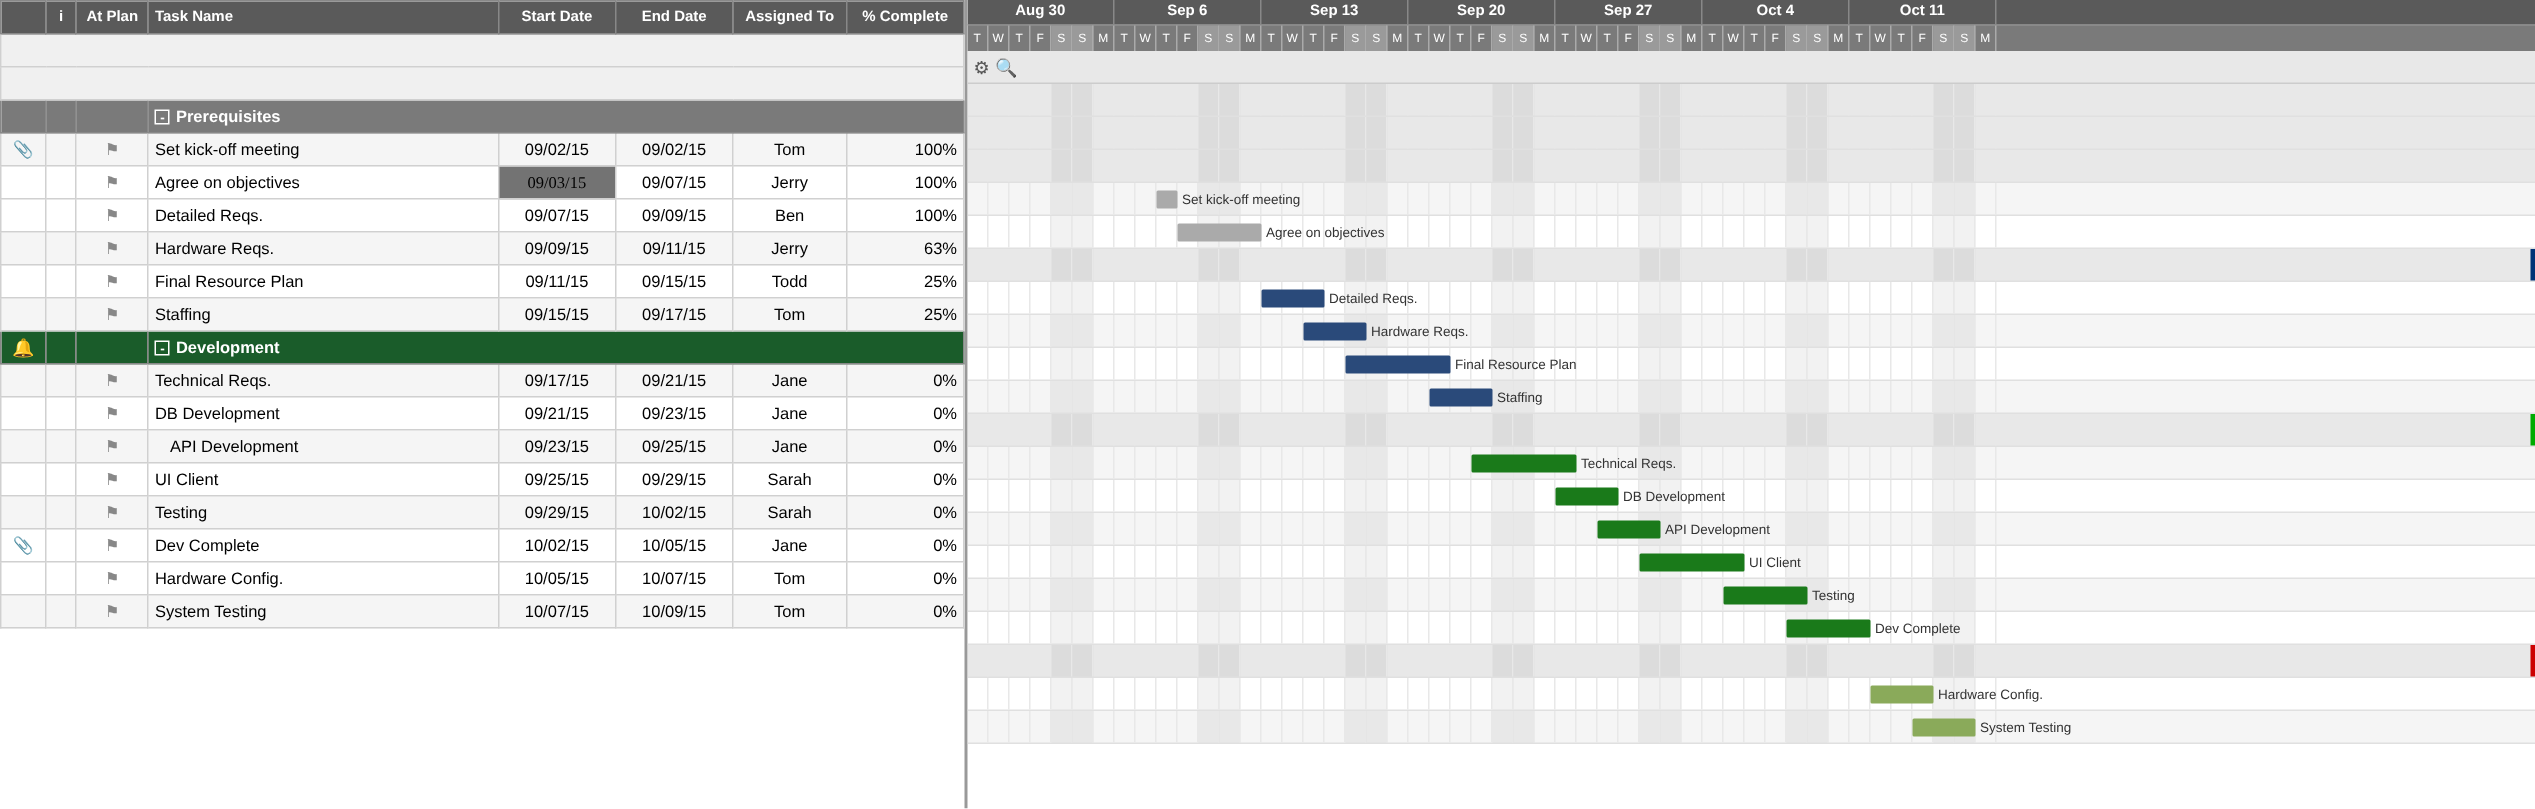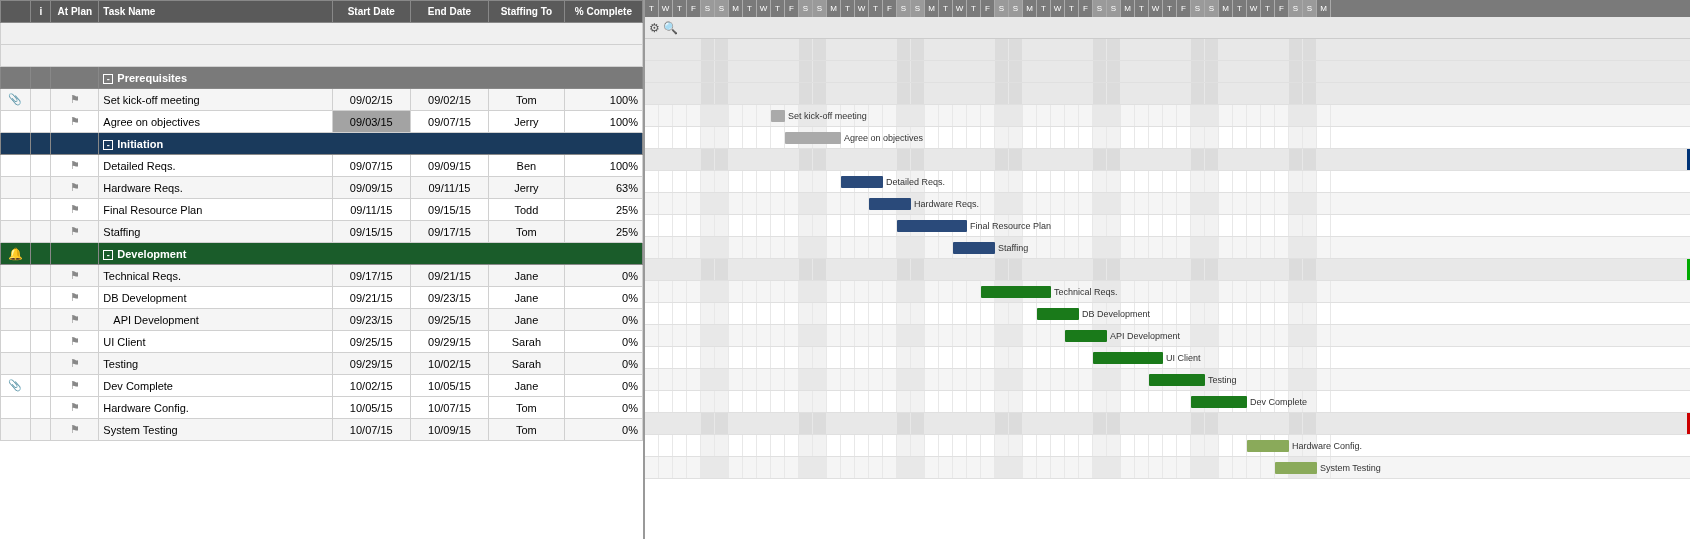--- a/index.html
+++ b/index.html
@@ -93,21 +93,21 @@
   <div class="task-table">
     <table>
       <thead>
         <tr>
           <th class="icon-col" style="width:20px"></th>
           <th class="icon-col" style="width:16px">i</th>
           <th style="width:38px">At Plan</th>
           <th class="task-name-col" style="width:185px; text-align:left;">Task Name</th>
           <th style="width:62px">Start Date</th>
           <th style="width:62px">End Date</th>
-          <th style="width:60px">Staffing To</th>
+          <th style="width:60px">Assigned To</th>
           <th style="width:62px">% Complete</th>
         </tr>
       </thead>
       <tbody id="task-tbody">
       <tr style="height: 22px;">
             <td colspan="8" style="border:1px solid #d0d0d0;background:#f0f0f0;"></td>
           </tr>
           <tr style="height: 22px;">
             <td colspan="8" style="border:1px solid #d0d0d0;background:#f0f0f0;"></td>
           </tr>
@@ -133,34 +133,24 @@
       <td style="background:#f5f5f5;border:1px solid #d0d0d0;text-align:center;width:60px;">Tom</td>
       <td style="background:#f5f5f5;border:1px solid #d0d0d0;text-align:right;padding-right:4px;width:62px;">100%</td>
     </tr>
           <tr class="task-row">
       <td style="background:#fff;border:1px solid #d0d0d0;text-align:center;width:20px;"></td>
       <td style="background:#fff;border:1px solid #d0d0d0;width:16px;"></td>
       <td style="background:#fff;border:1px solid #d0d0d0;text-align:center;width:38px;">
         <span style="color:#888;font-size:11px;">⚑</span>
       </td>
       <td style="background:#fff;border:1px solid #d0d0d0;width:185px;padding-left:4px;">Agree on objectives</td>
-      <td style="background:#a3a3a3;border:1px solid #d0d0d0;text-align:center;width:62px;">09/03/15</td>
+      <td style="background:#737373;border:1px solid #d0d0d0;text-align:center;width:62px;font-family:Liberation Serif, serif;">09/03/15</td>
       <td style="background:#fff;border:1px solid #d0d0d0;text-align:center;width:62px;">09/07/15</td>
       <td style="background:#fff;border:1px solid #d0d0d0;text-align:center;width:60px;">Jerry</td>
       <td style="background:#fff;border:1px solid #d0d0d0;text-align:right;padding-right:4px;width:62px;">100%</td>
-    </tr>
-          <tr>
-      <td style="background:#1a3a5c;border:1px solid #888;text-align:center;">
-        
-      </td>
-      <td style="background:#1a3a5c;border:1px solid #888;"></td>
-      <td style="background:#1a3a5c;border:1px solid #888;"></td>
-      <td colspan="5" style="background:#1a3a5c;color:#fff;font-weight:bold;border:1px solid #888;padding:2px 4px;">
-        <span style="display:inline-block;width:10px;height:10px;border:1px solid #fff;text-align:center;line-height:8px;font-size:9px;margin-right:4px;cursor:pointer;">-</span>Initiation
-      </td>
     </tr>
           <tr class="task-row">
       <td style="background:#fff;border:1px solid #d0d0d0;text-align:center;width:20px;"></td>
       <td style="background:#fff;border:1px solid #d0d0d0;width:16px;"></td>
       <td style="background:#fff;border:1px solid #d0d0d0;text-align:center;width:38px;">
         <span style="color:#888;font-size:11px;">⚑</span>
       </td>
       <td style="background:#fff;border:1px solid #d0d0d0;width:185px;padding-left:4px;">Detailed Reqs.</td>
       <td style="background:#fff;border:1px solid #d0d0d0;text-align:center;width:62px;">09/07/15</td>
       <td style="background:#fff;border:1px solid #d0d0d0;text-align:center;width:62px;">09/09/15</td>
@@ -308,20 +298,29 @@
       <td style="background:#f5f5f5;border:1px solid #d0d0d0;text-align:center;width:62px;">10/09/15</td>
       <td style="background:#f5f5f5;border:1px solid #d0d0d0;text-align:center;width:60px;">Tom</td>
       <td style="background:#f5f5f5;border:1px solid #d0d0d0;text-align:right;padding-right:4px;width:62px;">0%</td>
     </tr>
         </tbody>
     </table>
   </div>
 
   <div class="gantt-panel">
 
+    <div class="gantt-months" id="gantt-months">
+    <div class="gantt-month" style="width: 98px; flex-shrink: 0;">Aug 30</div>
+        <div class="gantt-month" style="width: 98px; flex-shrink: 0;">Sep 6</div>
+        <div class="gantt-month" style="width: 98px; flex-shrink: 0;">Sep 13</div>
+        <div class="gantt-month" style="width: 98px; flex-shrink: 0;">Sep 20</div>
+        <div class="gantt-month" style="width: 98px; flex-shrink: 0;">Sep 27</div>
+        <div class="gantt-month" style="width: 98px; flex-shrink: 0;">Oct 4</div>
+        <div class="gantt-month" style="width: 98px; flex-shrink: 0;">Oct 11</div>
+      </div>
 
     <div class="gantt-days" id="gantt-days">
     <div class="gantt-day">T</div>
         <div class="gantt-day">W</div>
         <div class="gantt-day">T</div>
         <div class="gantt-day">F</div>
         <div class="gantt-day weekend">S</div>
         <div class="gantt-day weekend">S</div>
         <div class="gantt-day">M</div>
         <div class="gantt-day">T</div>

